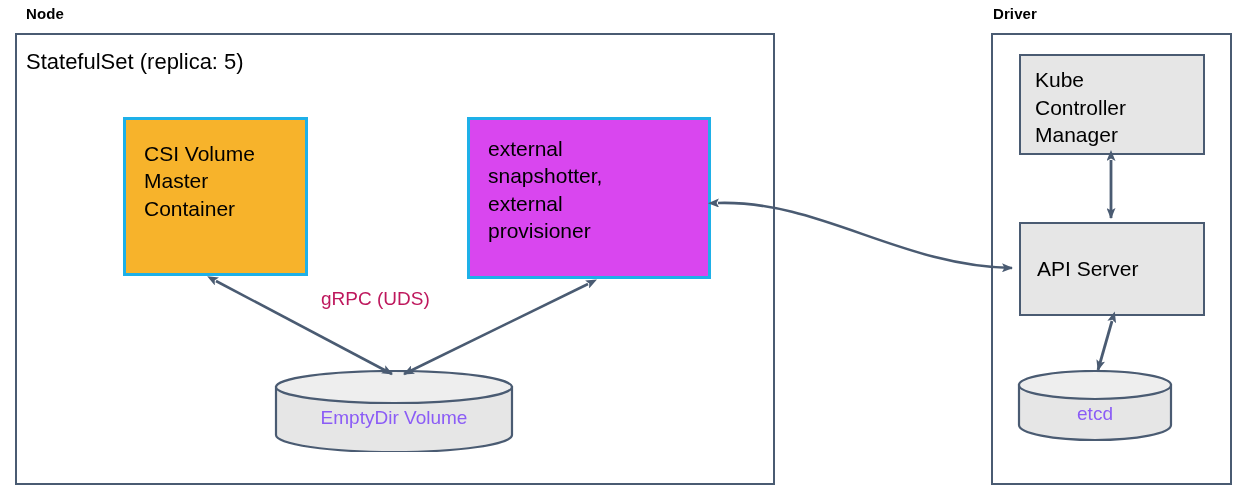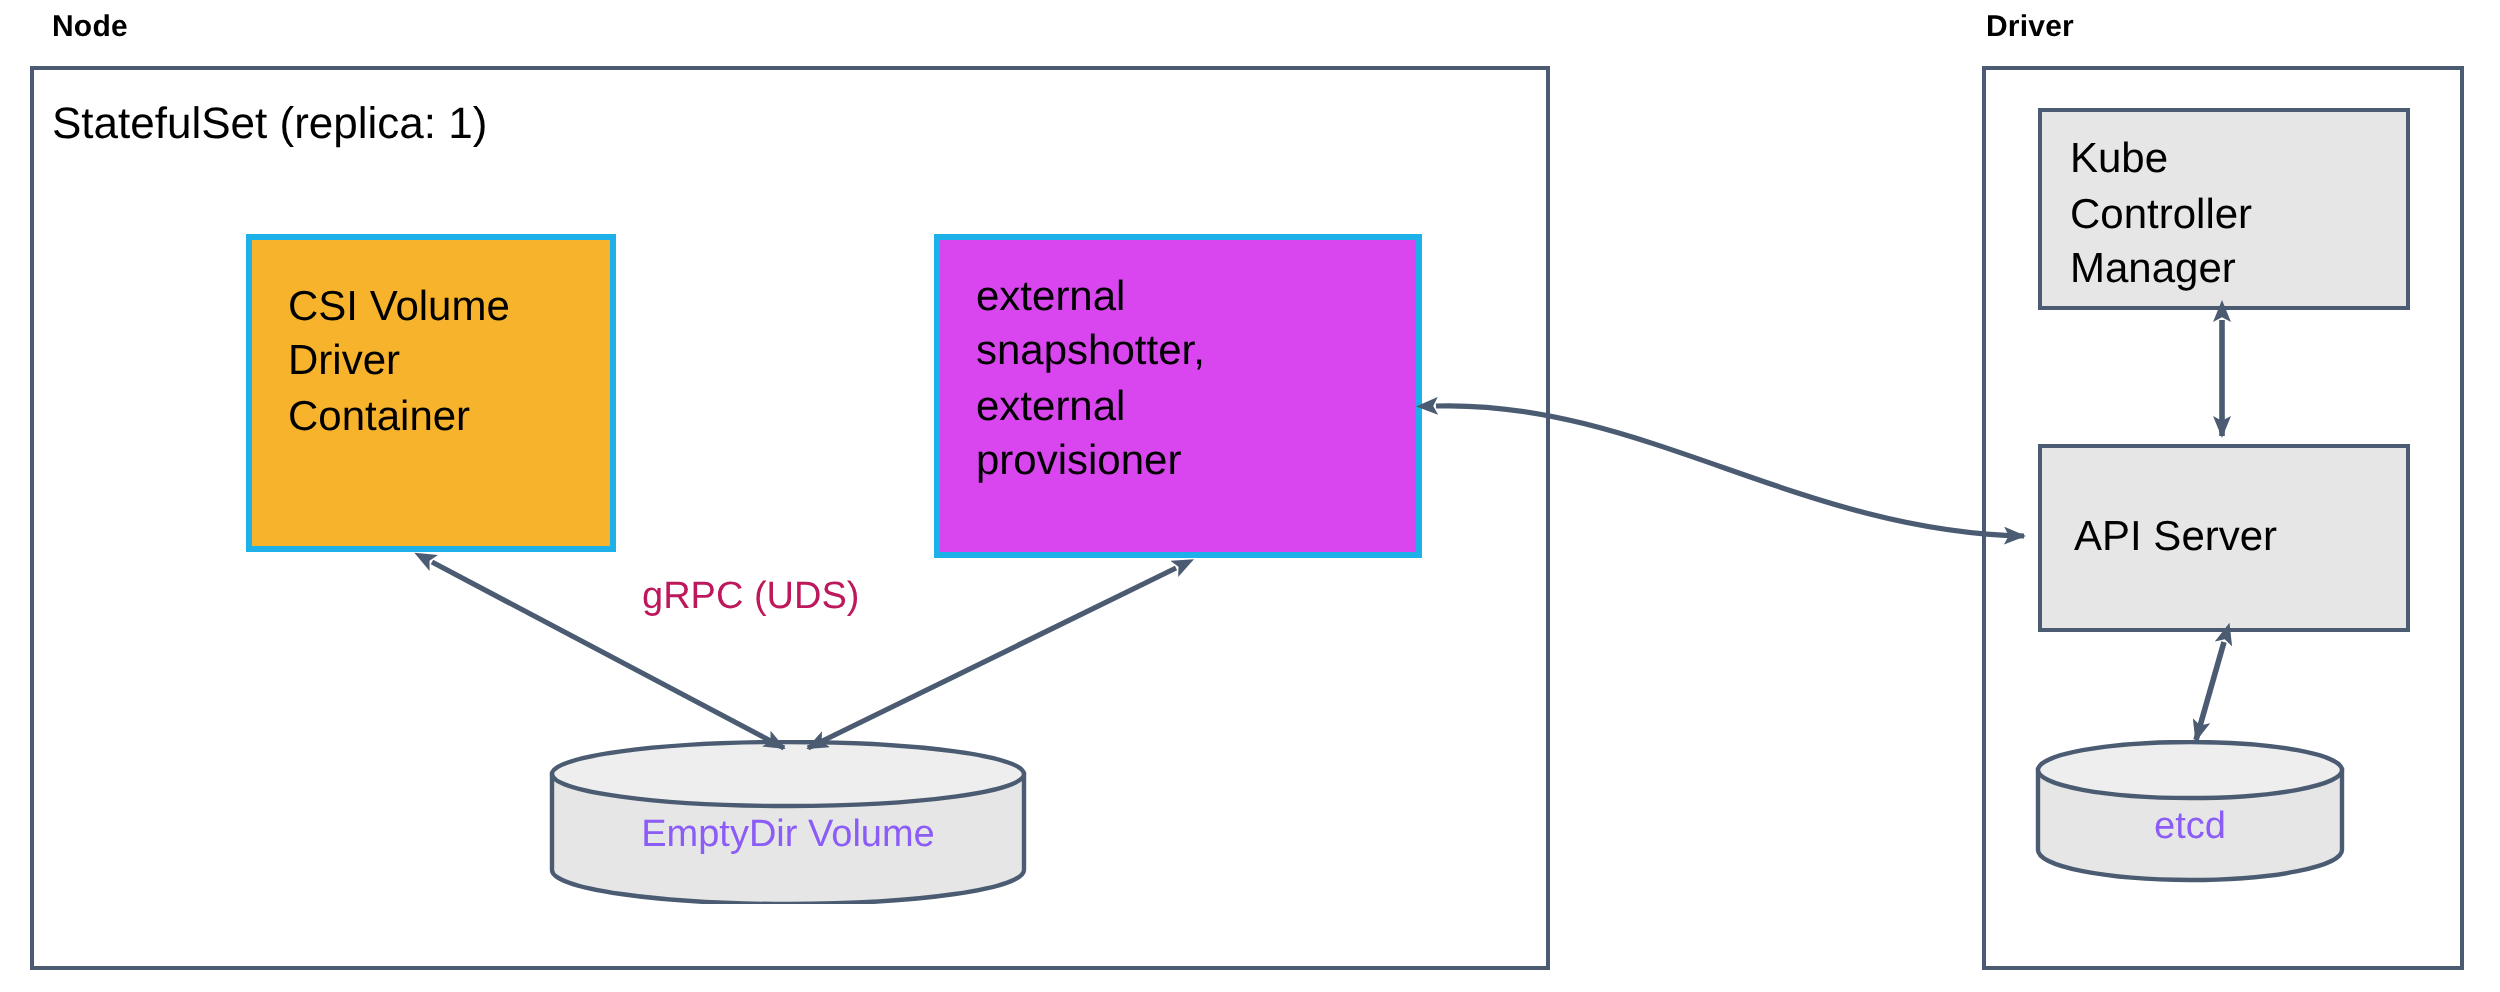--- a/index.html
+++ b/index.html
@@ -118,25 +118,25 @@
 </style>
 </head>
 <body>
 
 <div id="canvas">
 
   <div class="group-label" style="left:26px; top:5px;">Node</div>
 
   <div class="container-box" style="left:15px; top:33px; width:760px; height:452px;"></div>
 
-  <div class="statefulset-title" style="left:26px; top:49px;"><span>StatefulSet (replica: 1)</span></div>
+  <div class="statefulset-title" style="left:26px; top:49px;"><span>StatefulSet (replica: 5)</span></div>
 
   <div class="comp-box orange-box" style="left:123px; top:117px; width:185px; height:159px;">
     <div class="comp-text">CSI Volume
-Driver
+Master
 Container</div>
   </div>
 
   <div class="comp-box green-box" style="left:467px; top:117px; width:244px; height:162px;">
     <div class="comp-text">external
 snapshotter,
 external
 provisioner</div>
   </div>
 

